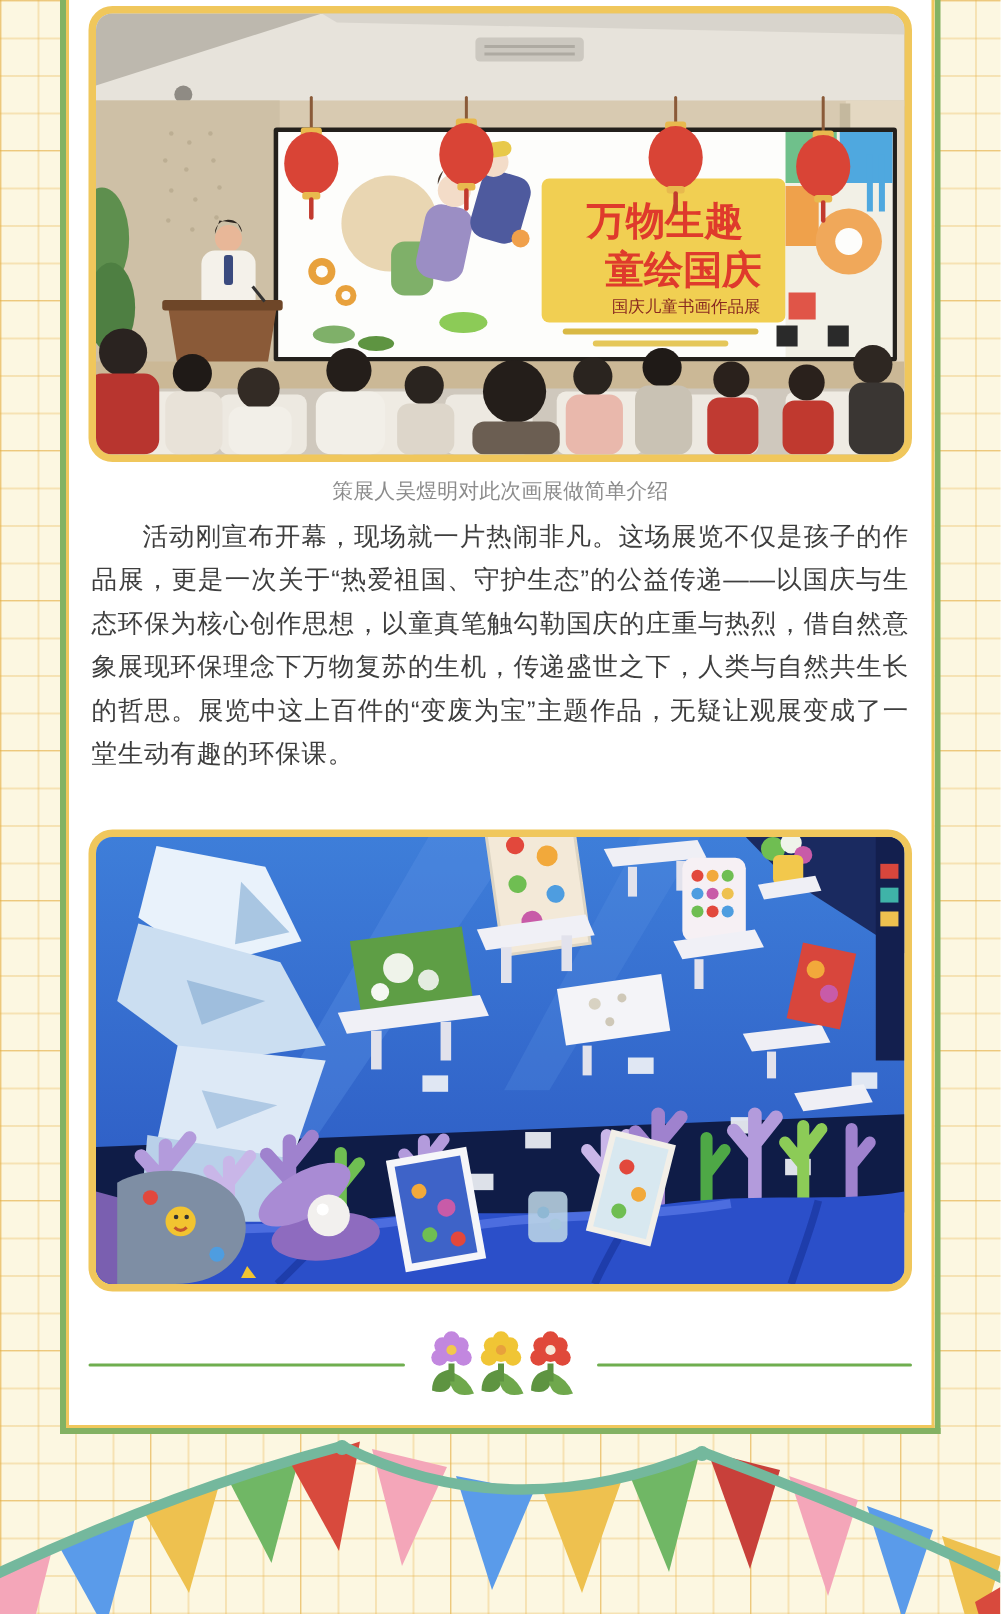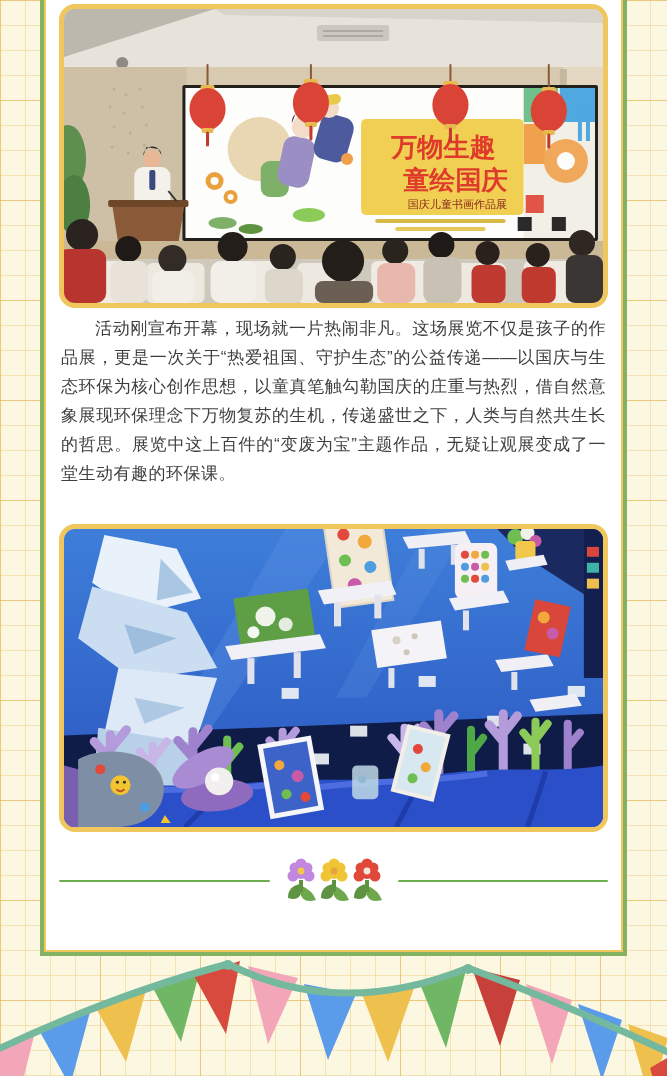--- a/index.html
+++ b/index.html
@@ -202,20 +202,21 @@
             <circle cx="422" cy="244" r="12" fill="#2A211C"></circle>
               <rect x="406" y="256" width="34" height="38" rx="8" fill="#C03A32"></rect>
             <circle cx="472" cy="246" r="12" fill="#2A211C"></circle>
               <rect x="456" y="258" width="34" height="36" rx="8" fill="#C0392F"></rect>
             <circle cx="516" cy="234" r="13" fill="#2E2722"></circle>
               <rect x="500" y="246" width="37" height="48" rx="9" fill="#3A3633"></rect>
           </g>
         </svg>
       </div>
 
+      <div class="caption">策展人吴煜明对此次画展做简单介绍</div>
 
       <p class="paragraph">活动刚宣布开幕，现场就一片热闹非凡。这场展览不仅是孩子的作品展，更是一次关于“热爱祖国、守护生态”的公益传递——以国庆与生态环保为核心创作思想，以童真笔触勾勒国庆的庄重与热烈，借自然意象展现环保理念下万物复苏的生机，传递盛世之下，人类与自然共生长的哲思。展览中这上百件的“变废为宝”主题作品，无疑让观展变成了一堂生动有趣的环保课。</p>
 
       <div class="photo-frame" id="photo2">
         <svg viewBox="0 0 535 300" preserveAspectRatio="none">
           <defs>
             <linearGradient id="bluewall" x1="0" y1="0" x2="0" y2="1">
               <stop offset="0" stop-color="#3E7ED9"></stop>
               <stop offset="1" stop-color="#2A55C0"></stop>
             </linearGradient>

